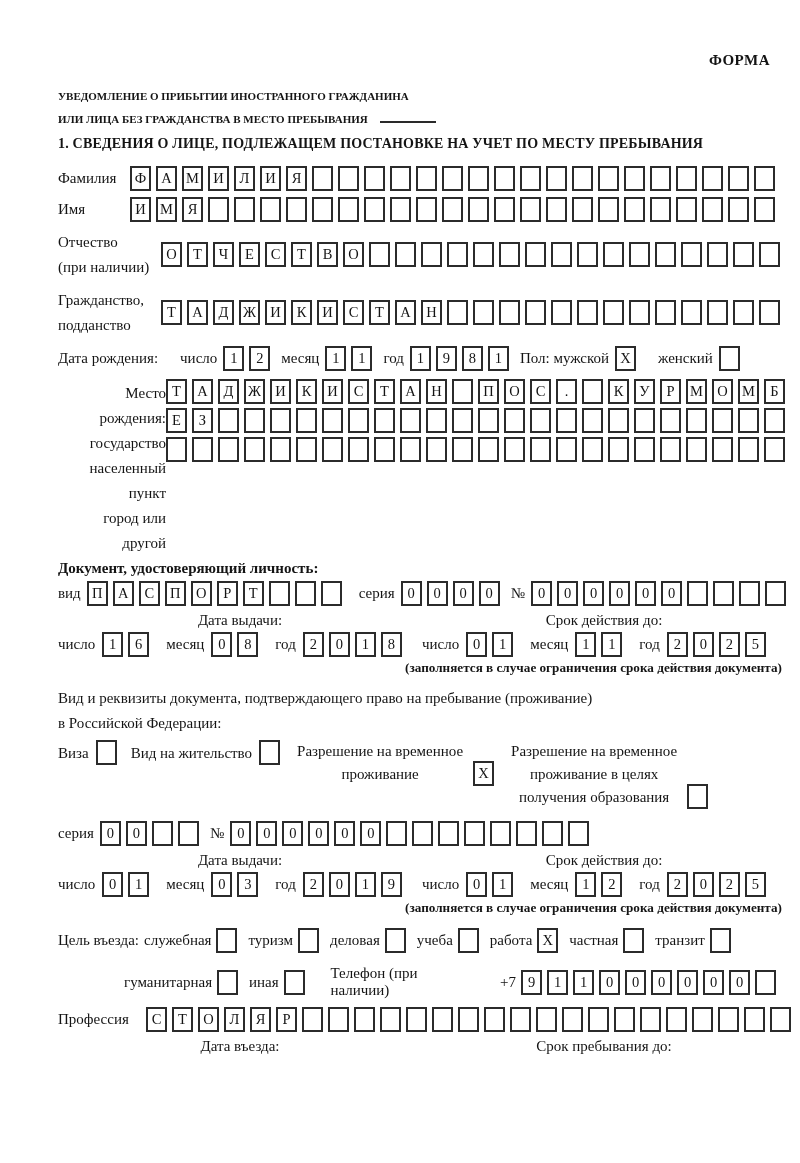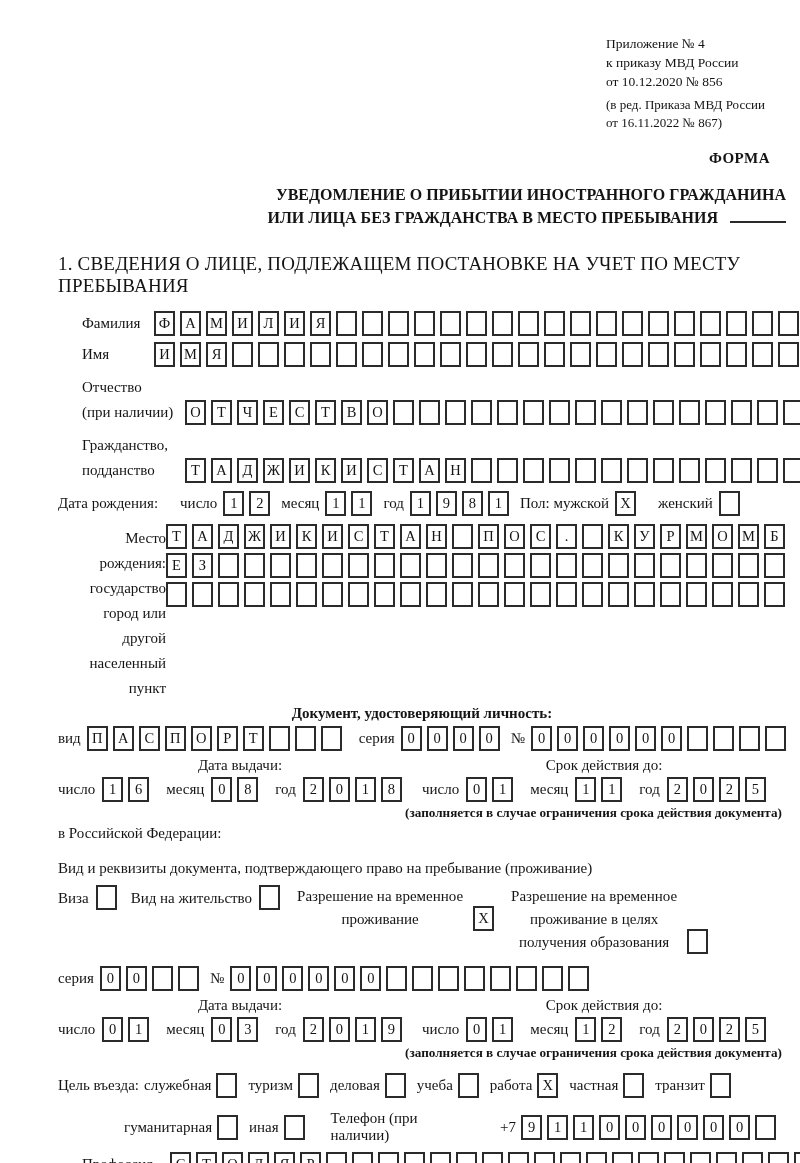--- a/index.html
+++ b/index.html
@@ -11,55 +11,55 @@
   }
   .page { padding: 34px 14px 0 58px; width: 800px; }
 
   
   .hdr { margin-left: 548px; line-height: 19px; font-size: 13.5px; }
   .hdr .amend { margin-top: 5px; font-size: 13px; line-height: 18px; }
   .forma { text-align: right; font-weight: bold; font-size: 15px; letter-spacing: .5px;
            margin: 18px 16px 8px 0; }
 
   
-  .title { text-align: right; font-weight: bold; font-size: 16px; line-height: 23px; margin-top: 16px; }
+  .title { text-align: left; font-weight: bold; font-size: 11px; line-height: 23px; margin-top: 16px; }
   .blank-line { display: inline-block; width: 56px; border-bottom: 2px solid #2a2a2a; height: 13px; margin-left: 12px; }
-  .sec-heading { font-weight: normal; font-size: 19px; margin-top: 24px; letter-spacing: .2px; }
+  .sec-heading { font-weight: bold; font-size: 14px; margin-top: 5px; letter-spacing: .2px; }
 
   
   .boxes { display: inline-flex; flex-wrap: nowrap; }
   .box {
     display: inline-flex; align-items: center; justify-content: center;
     width: 21px; height: 25px; border: 2px solid #2b2b2b; margin-right: 5px;
     font-size: 14.5px; flex: 0 0 auto; background: #fff;
   }
   .cbox {
     display: inline-flex; align-items: center; justify-content: center;
     width: 21px; height: 25px; border: 2px solid #2b2b2b;
     font-size: 14.5px; flex: 0 0 auto; vertical-align: middle;
   }
 
   
-  .frow { display: flex; align-items: flex-end; margin-top: 6px; margin-left: 24px; }
+  .frow { display: flex; align-items: center; margin-top: 6px; }
   .frow .lbl { flex: 0 0 auto; line-height: 25px; }
   .lbl2 { line-height: 21px; padding-top: 2px; }
   .w70  { width: 72px; }
   .w100 { width: 103px; }
   .w66  { width: 68px; }
 
   .inline-row { display: flex; align-items: center; margin-top: 8px; }
   .inline-row > span { margin-right: 6px; }
   .gap { width: 10px; display: inline-block; }
 
   
   .multiblock { display: flex; margin-top: 8px; }
   .multiblock .labels { flex: 0 0 auto; line-height: 25px; padding-top: 2px; }
   .multiblock .rows .boxes { display: flex; margin-bottom: 4px; }
 
-  .center-bold { text-align: center; font-weight: bold; font-size: 15px; margin-top: 4px; }
+  .center-bold { text-align: left; font-weight: bold; font-size: 15px; margin-top: 4px; }
 
   
   .dates { display: flex; margin-top: 6px; }
   .dcol { width: 50%; }
   .dhead { text-align: center; margin-bottom: 3px; }
   .dline { display: flex; align-items: center; }
   .dline .dlbl { margin-right: 7px; }
   .dline .boxes { margin-right: 12px; }
   .note { text-align: right; font-size: 13.2px; margin-top: 3px; padding-right: 4px; font-weight: bold; }
 
@@ -74,29 +74,20 @@
 
   .purpose { display: flex; align-items: center; margin-top: 12px; flex-wrap: nowrap; }
   .purpose > span { margin-right: 5px; }
   .purpose .cbox { margin-right: 11px; }
 </style>
 </head>
 <body>
 
 <div class="page">
 
-  <div class="hdr">
-    <div>Приложение № 4</div>
-    <div>к приказу МВД России</div>
-    <div>от 10.12.2020 № 856</div>
-    <div class="amend">
-      <div>(в ред. Приказа МВД России</div>
-      <div>от 16.11.2022 № 867)</div>
-    </div>
-  </div>
   <div class="forma">ФОРМА</div>
 
   <div class="title">
     <div>УВЕДОМЛЕНИЕ О ПРИБЫТИИ ИНОСТРАННОГО ГРАЖДАНИНА</div>
     <div>
       <span>ИЛИ ЛИЦА БЕЗ ГРАЖДАНСТВА В МЕСТО ПРЕБЫВАНИЯ</span><span class="blank-line"></span>
     </div>
   </div>
 
   <div class="sec-heading">1. СВЕДЕНИЯ О ЛИЦЕ, ПОДЛЕЖАЩЕМ ПОСТАНОВКЕ НА УЧЕТ ПО МЕСТУ ПРЕБЫВАНИЯ</div>
@@ -253,22 +244,22 @@
     <span class="cbox">X</span>
     <span class="gap"></span>
     <span>женский</span>
     <span class="cbox"></span>
   </div>
 
   <div class="multiblock">
     <div class="labels w100" style="width:108px;text-align:right;">
       <div>Место рождения:</div>
       <div>государство</div>
+      <div>населенный пункт</div>
       <div>город или другой</div>
-      <div>населенный пункт</div>
     </div>
     <div class="rows">
       <div class="boxes">
           <span class="box">Т</span>
           <span class="box">А</span>
           <span class="box">Д</span>
           <span class="box">Ж</span>
           <span class="box">И</span>
           <span class="box">К</span>
           <span class="box">И</span>
@@ -425,22 +416,22 @@
             <span class="box">2</span>
             <span class="box">0</span>
             <span class="box">2</span>
             <span class="box">5</span>
           </span>
       </div>
     </div>
   </div>
   <div class="note">(заполняется в случае ограничения срока действия документа)</div>
 
+  <div class="plain">Вид и реквизиты документа, подтверждающего право на пребывание (проживание)</div>
   <div class="plain" style="margin-top:0;">в Российской Федерации:</div>
-  <div class="plain">Вид и реквизиты документа, подтверждающего право на пребывание (проживание)</div>
 
   <div class="opts">
     <div class="opt">
       <span class="olabel">Виза</span>
       <span class="cbox after"></span>
     </div>
     <div class="opt">
       <span class="olabel">Вид на жительство</span>
       <span class="cbox after"></span>
     </div>

